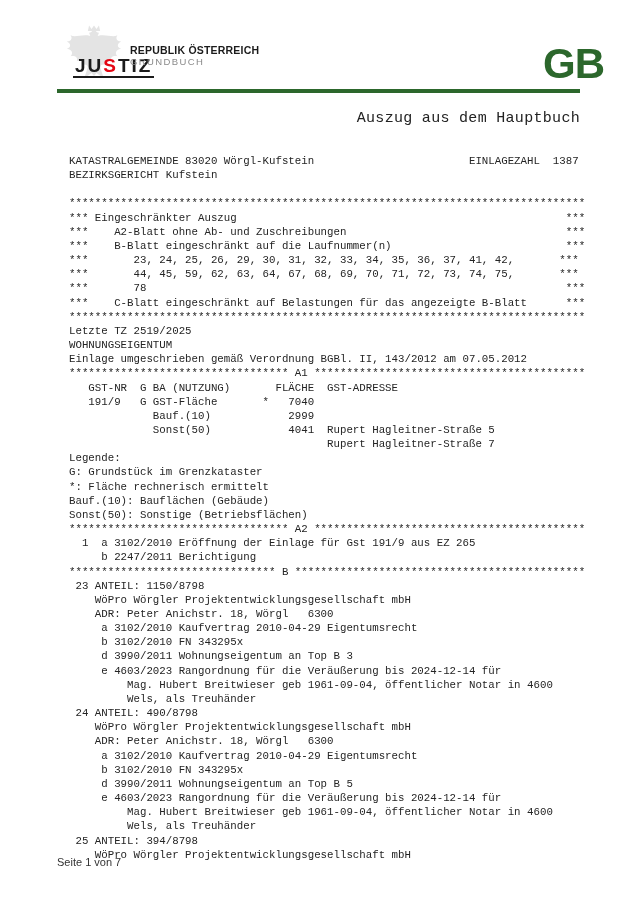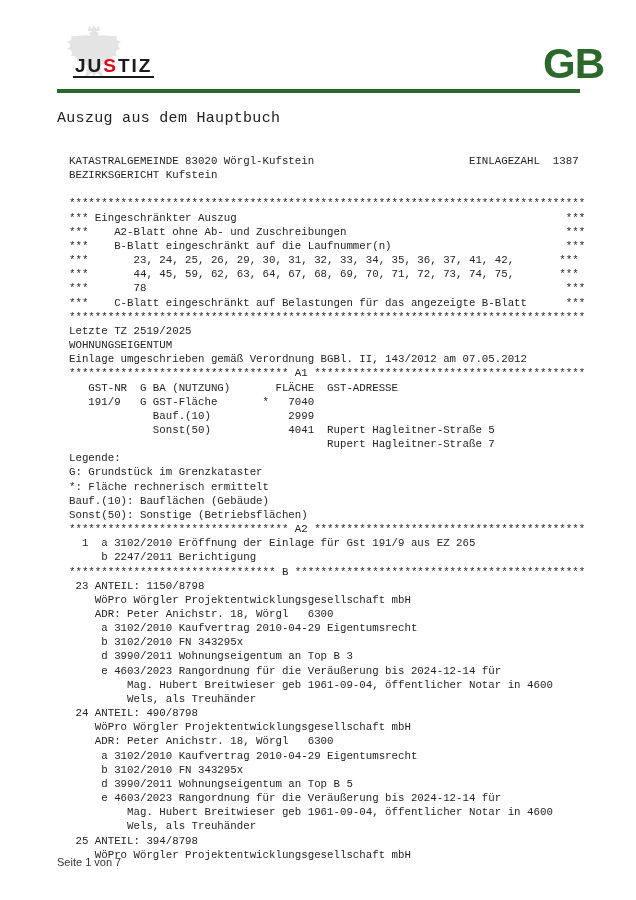--- a/index.html
+++ b/index.html
@@ -34,21 +34,21 @@
   .gb{
     position:absolute;left:543px;top:18px;
     font-family:"Liberation Sans",sans-serif;
     font-weight:bold;font-size:42px;line-height:1;
     color:#2c672c;letter-spacing:-1px;margin-top:25px;
   }
   .rule{position:absolute;left:57px;top:89px;width:523px;height:4px;background:#2c672c;}
   
   .title{
     position:absolute;left:57px;top:110px;width:523px;
-    margin:0;text-align:left;
+    margin:0;text-align:right;
     font-size:15px;font-weight:normal;letter-spacing:0.3px;
     color:#222222;
   }
   
   .doc{
     position:absolute;left:57px;top:142px;margin:12px;
     font-family:"Liberation Mono","DejaVu Sans Mono",monospace;
     font-size:10.75px;line-height:14.16px;
     white-space:pre;color:#242424;
   }
@@ -72,20 +72,24 @@
         C40 16 30 22 22 18 C26 24 22 28 16 28 C24 32 22 38 16 40
         C26 42 26 48 22 52 C30 50 34 54 32 60 C38 56 44 60 42 66
         C46 64 50 66 50 70 L44 88 L56 79 L60 84 L64 79 L76 88 L70 70
         C70 66 74 64 78 66 C76 60 82 56 88 60 C86 54 90 50 98 52
         C94 48 94 42 104 40 C98 38 96 32 104 28 C98 28 94 24 98 18
         C90 22 80 16 66 19 L68 14 C65 14 63 12 60 8 Z"></path>
     </svg>
     <div class="justiz"><span>JU</span><span class="red-s">S</span><span>TIZ</span></div>
   </div>
 
+  <div class="ministry">
+    <div class="ministry-1">REPUBLIK ÖSTERREICH</div>
+    <div class="ministry-2">GRUNDBUCH</div>
+  </div>
 
   <div class="gb">GB</div>
 
   <div class="rule"></div>
 
   <h1 class="title">Auszug aus dem Hauptbuch</h1>
 
   <pre class="doc">KATASTRALGEMEINDE 83020 Wörgl-Kufstein                        EINLAGEZAHL  1387
 BEZIRKSGERICHT Kufstein
 

